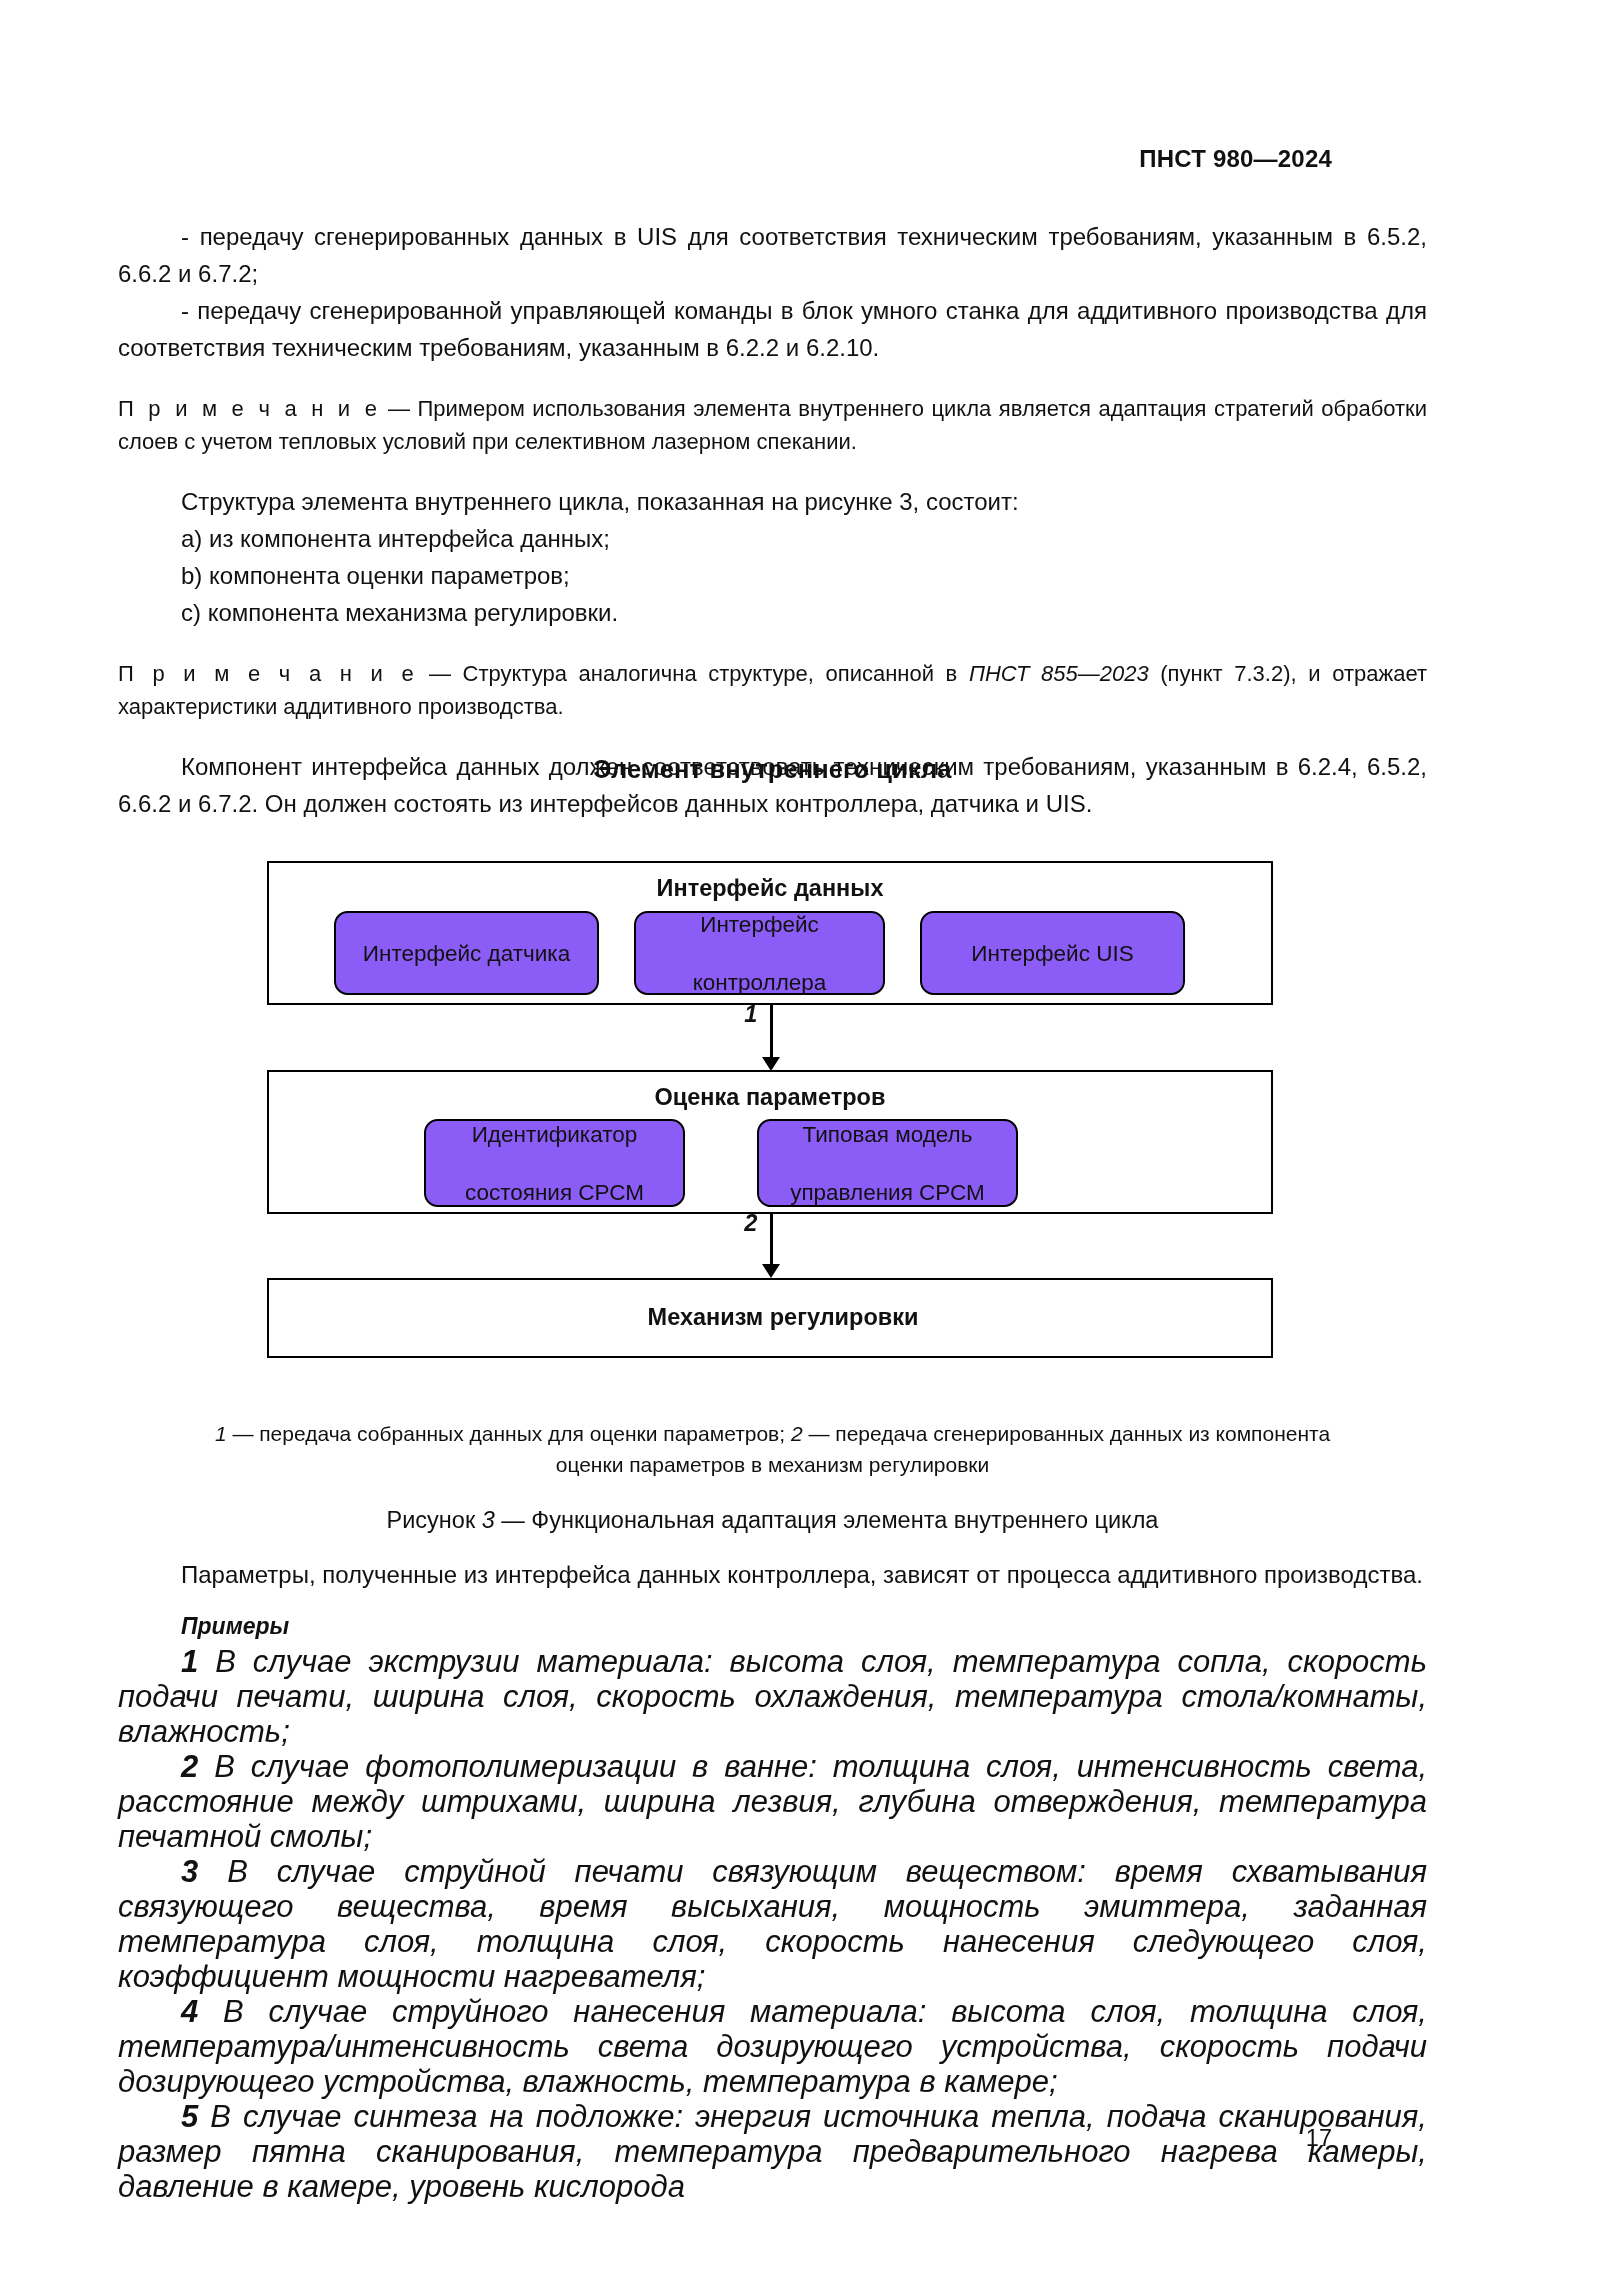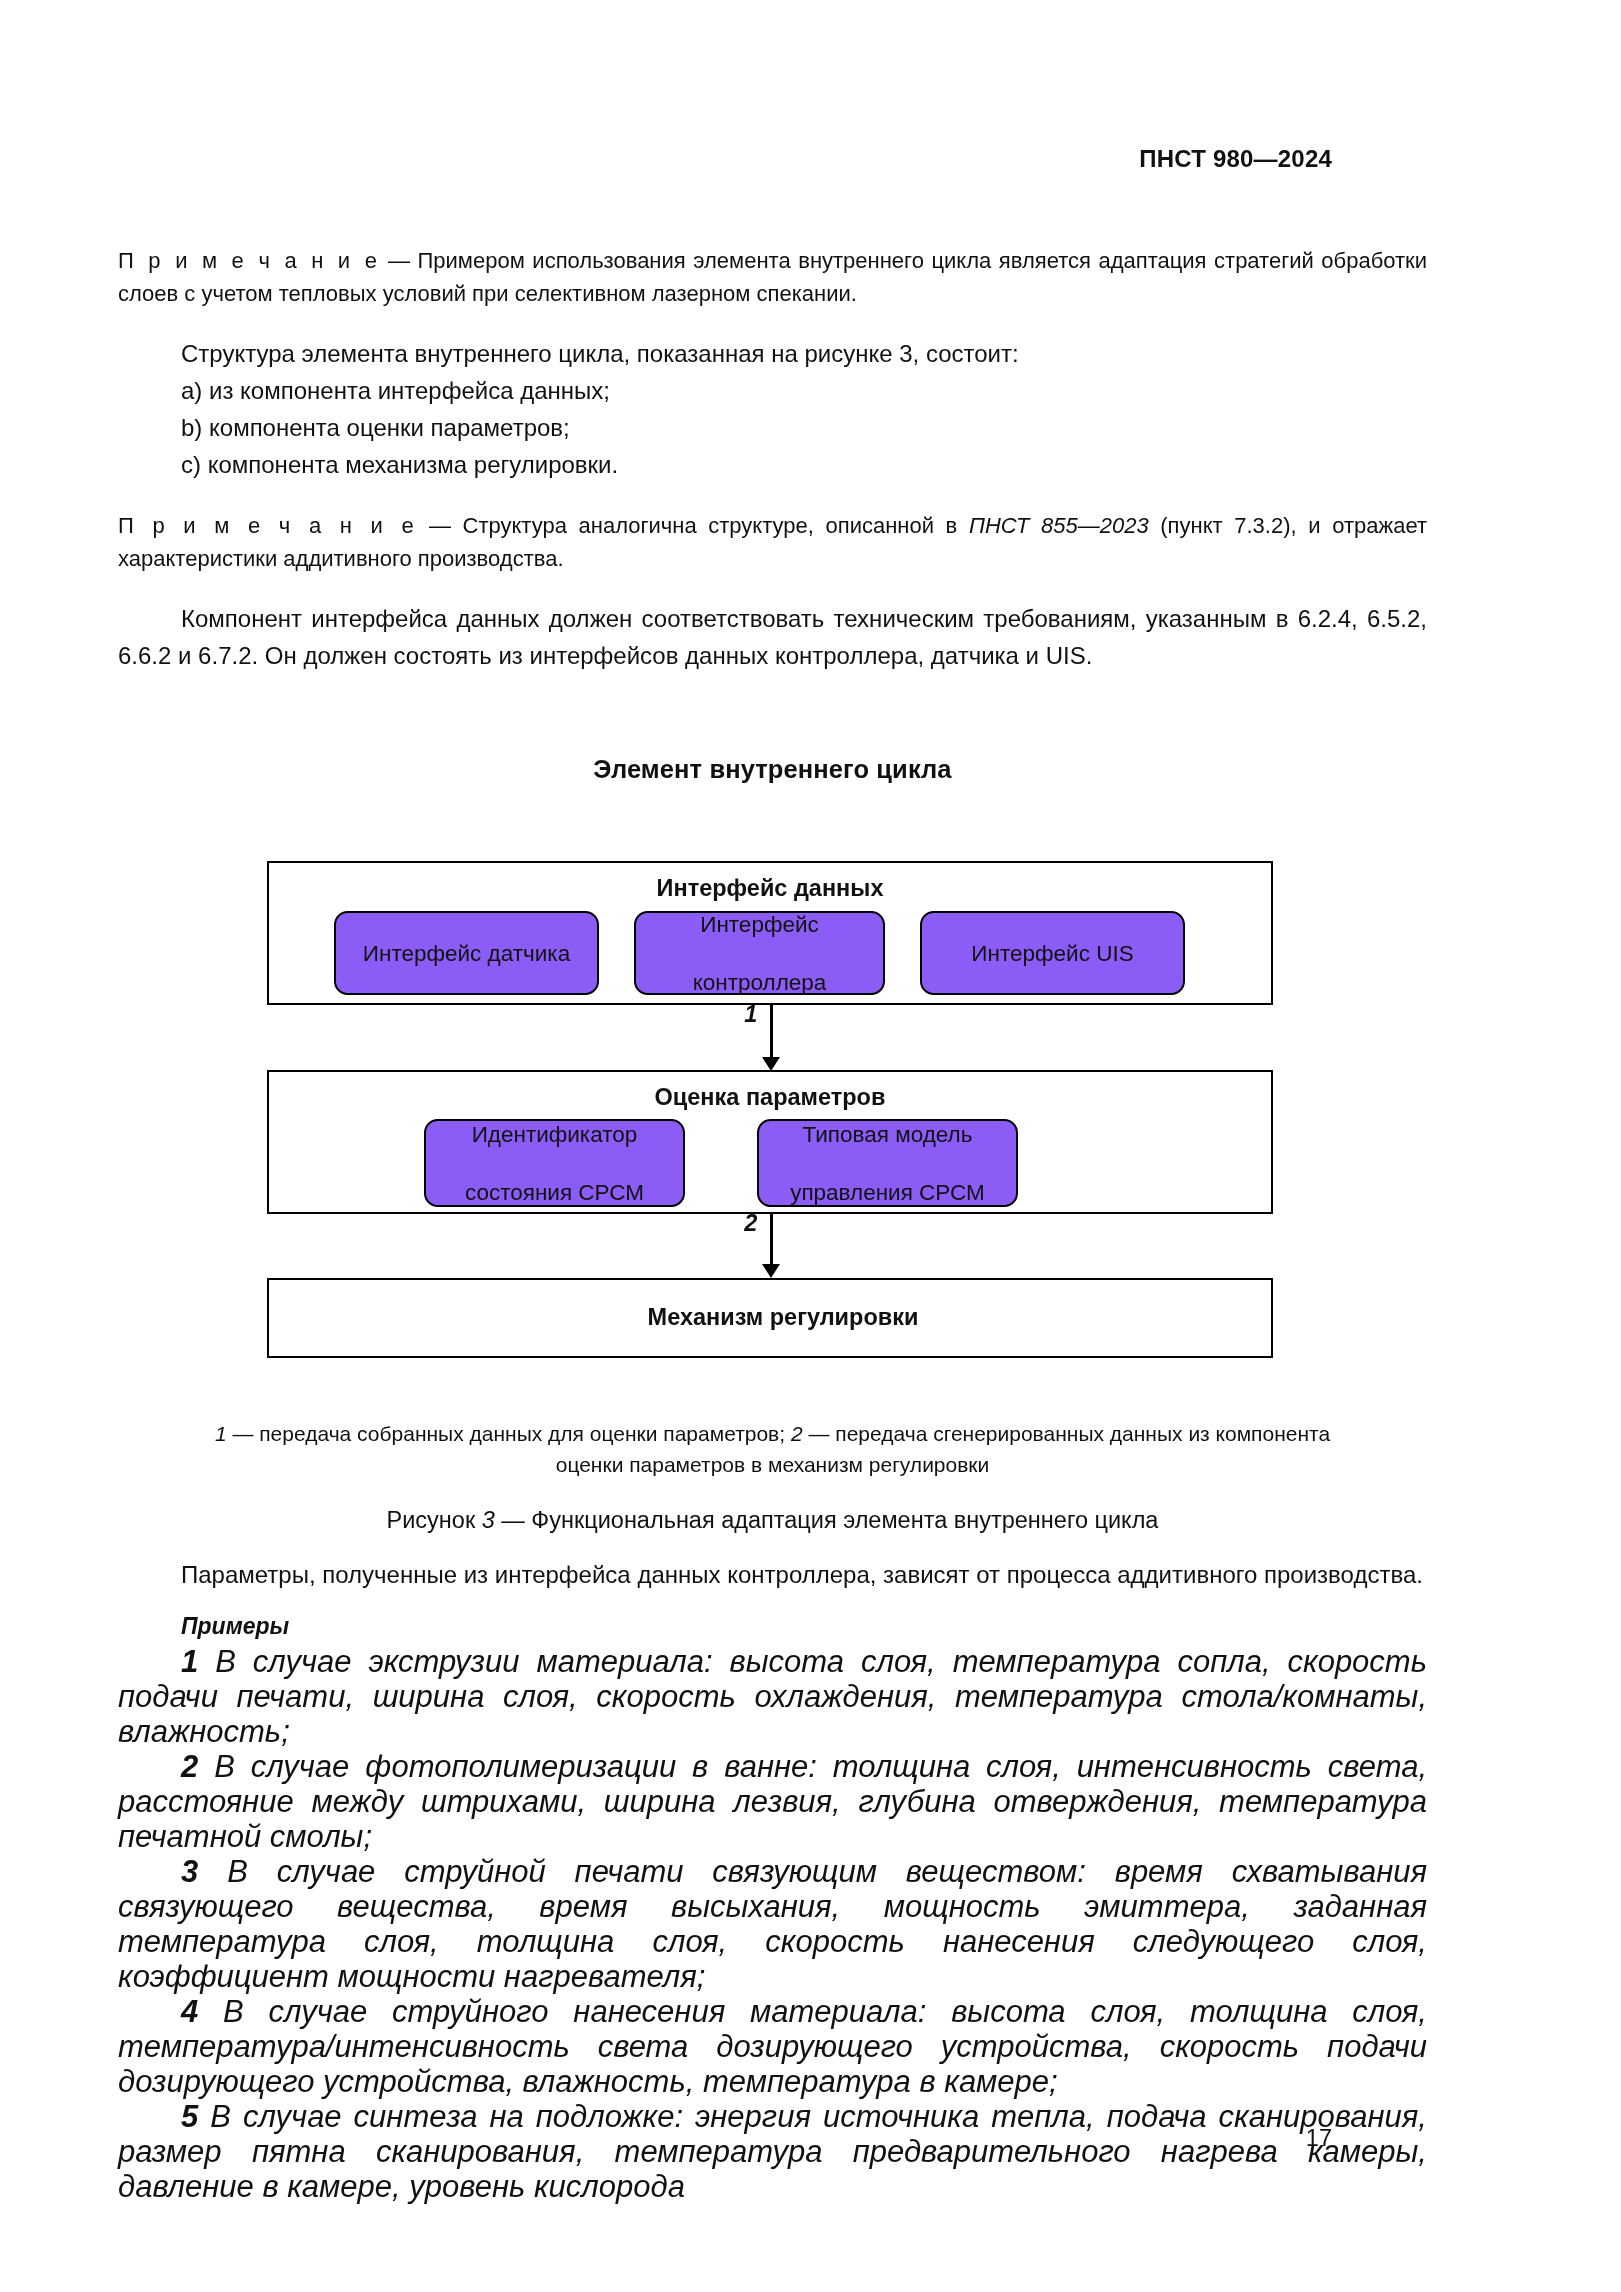--- a/index.html
+++ b/index.html
@@ -226,21 +226,23 @@
 </style>
 </head>
 <body>
 
 <div class="page">
 
   <div class="running-header">ПНСТ 980—2024</div>
 
   <div class="content">
 
-
+    <p class="body indent">- передачу сгенерированных данных в UIS для соответствия техническим требованиям, указанным в 6.5.2, 6.6.2 и 6.7.2;</p>
+
+    <p class="body indent">- передачу сгенерированной управляющей команды в блок умного станка для аддитивного производства для соответствия техническим требованиям, указанным в 6.2.2 и 6.2.10.</p>
 
     <p class="note gap-before">
       <span class="note-label">П р и м е ч а н и е</span>
       <span>—</span>
       <span>Примером использования элемента внутреннего цикла является адаптация стратегий обработки слоев с учетом тепловых условий при селективном лазерном спекании.</span>
     </p>
 
     <p class="body indent gap-before">Структура элемента внутреннего цикла, показанная на рисунке 3, состоит:</p>
 
     <p class="list-item">a) из компонента интерфейса данных;</p>

